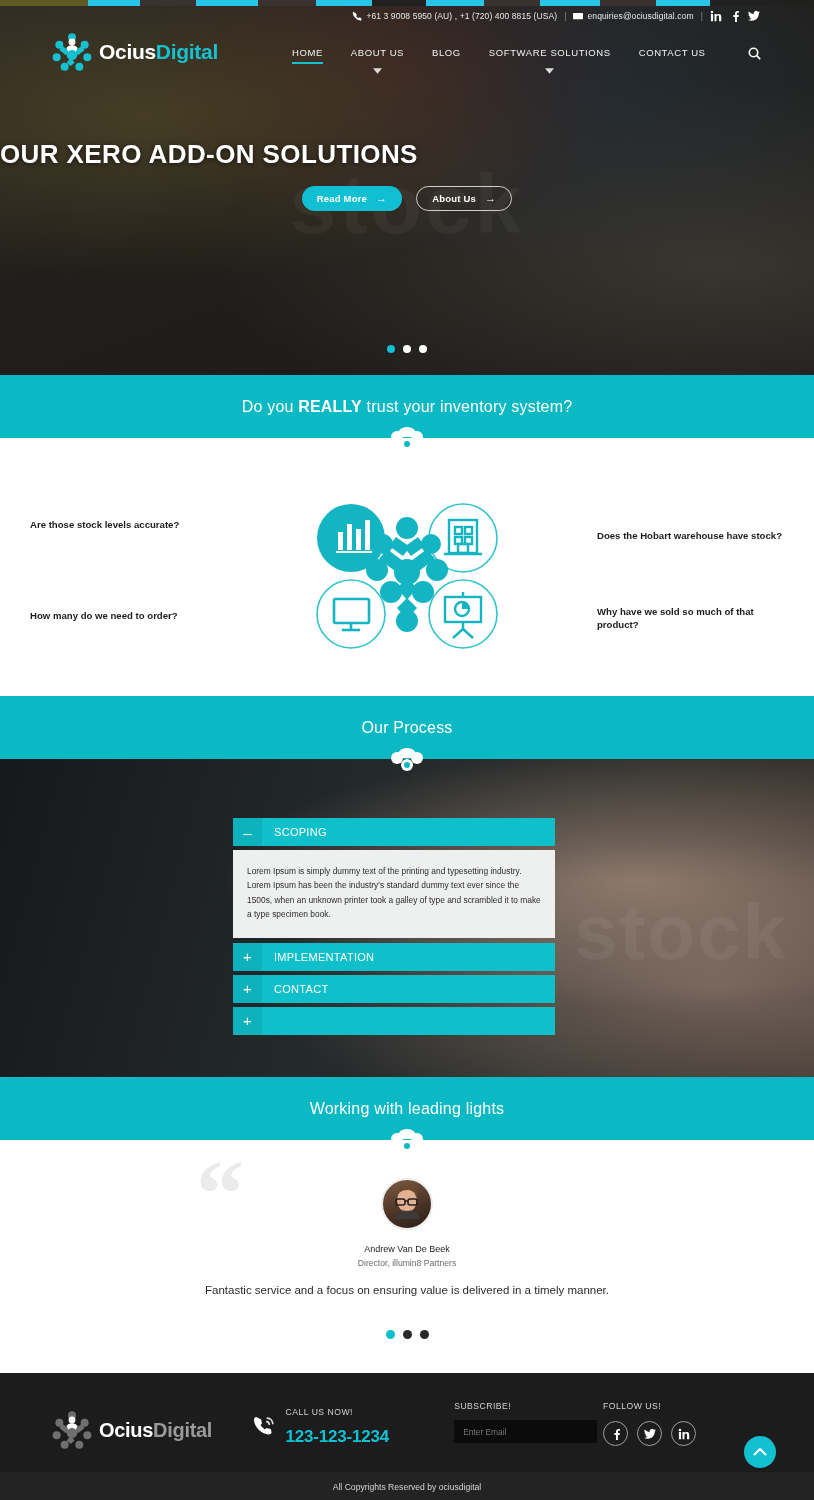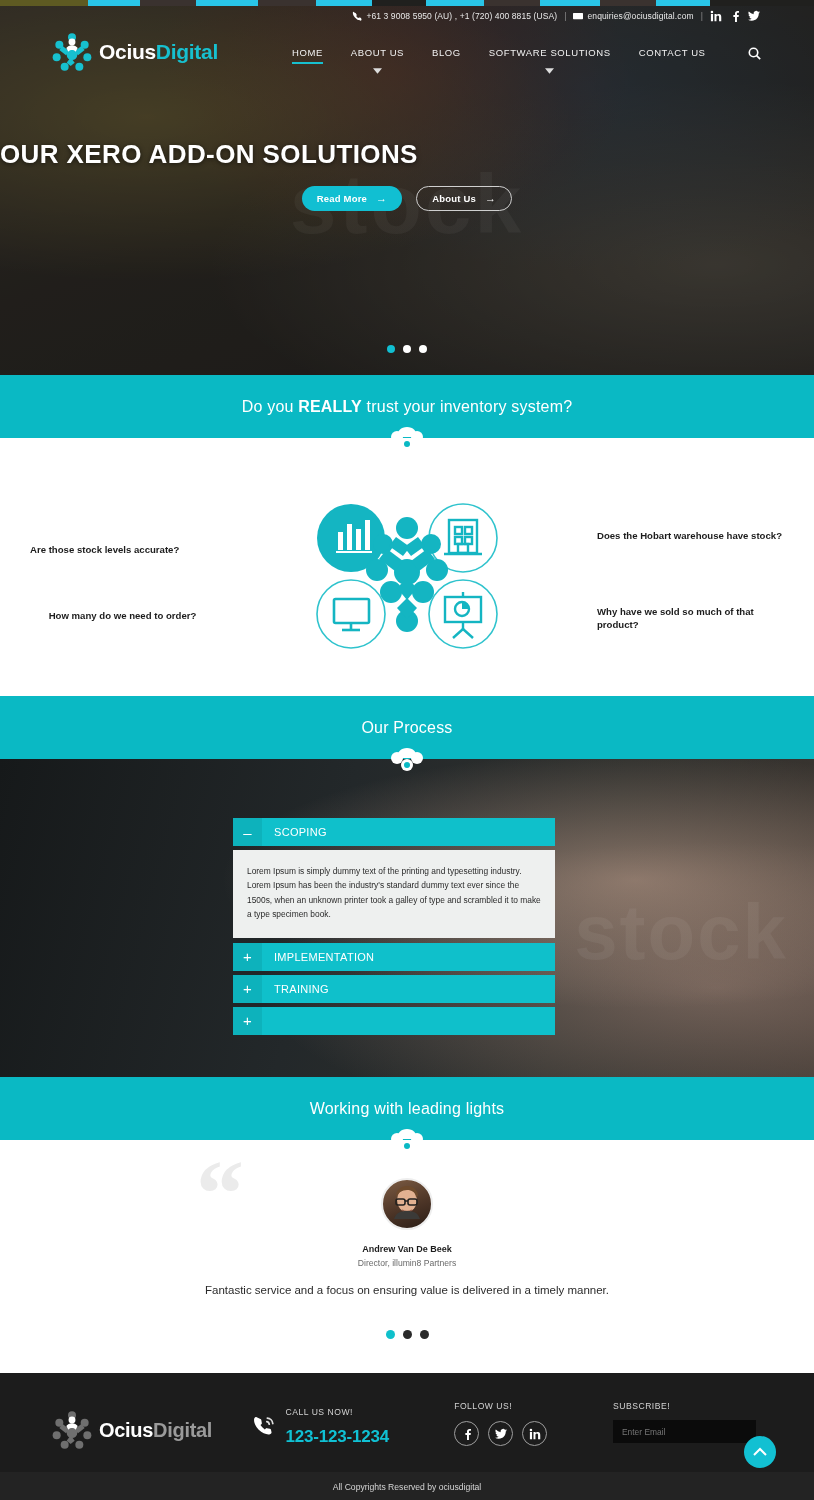--- a/index.html
+++ b/index.html
@@ -108,22 +108,22 @@
     width:36px; height:26px; z-index:3;
   }
 
   
   .qsection { background:#fff; padding:58px 0 40px; }
   .qgrid { position:relative; width:690px; margin:0 auto; height:160px; }
   .qtext {
     position:absolute; width:185px; font-size:9.6px; font-weight:700;
     color:#1c1c1c; line-height:1.4;
   }
-  .q-tl { left:-32px; top:47px; text-align:left; }
-  .q-bl { left:-32px; top:113px; text-align:center; }
+  .q-tl { left:-32px; top:22px; text-align:left; }
+  .q-bl { left:-32px; top:113px; text-align:left; }
   .q-tr { right:-30px; top:33px; text-align:left; }
   .q-br { right:-30px; top:109px; text-align:left; }
   .qgraphic { position:absolute; left:50%; transform:translateX(-50%); top:0; width:196px; height:160px; }
 
   
   .proc-hero {
     position:relative; height:318px; overflow:hidden;
     background:
       radial-gradient(ellipse at 78% 38%, rgba(205,170,150,.55), transparent 46%),
       radial-gradient(ellipse at 88% 72%, rgba(190,155,140,.45), transparent 45%),
@@ -153,21 +153,21 @@
   .quote-mark {
     position:absolute; left:196px; top:20px; font-size:96px; line-height:.7;
     color:#ebebeb; font-family:"Liberation Serif", serif; font-weight:700; user-select:none;
   }
   .avatar {
     width:52px; height:52px; border-radius:50%; margin:0 auto;
     border:2px solid #eee; overflow:hidden; position:relative;
     background:linear-gradient(160deg,#7d5c43 0%,#4d3527 55%,#2a1d16 100%);
   }
   .avatar .face { position:absolute; left:50%; top:46%; transform:translate(-50%,-50%); width:30px; height:34px; }
-  .t-name { text-align:center; margin-top:14px; font-size:9px; font-weight:700; color:#1d1d1d; }
+  .t-name { text-align:center; margin-top:14px; font-size:9px; font-weight:400; color:#1d1d1d; }
   .t-role { text-align:center; margin-top:4px; font-size:8.6px; color:#6a6a6a; }
   .t-quote { text-align:center; margin-top:16px; font-size:11.5px; color:#2b2b2b; }
   .t-dots { margin-top:34px; display:flex; justify-content:center; gap:8px; }
   .tdot { width:9px; height:9px; border-radius:50%; background:#2a2a2a; cursor:pointer; }
   .tdot.on { background:#0fc0cb; }
 
   
   .footer { background:#1c1c1c; position:relative; padding:28px 0 22px; }
   .frow { display:flex; align-items:flex-start; padding:0 52px; position:relative; }
   .fcol { }
@@ -462,21 +462,21 @@
     </div>
     <div class="acc-body">Lorem Ipsum is simply dummy text of the printing and typesetting industry. Lorem Ipsum has been the industry's standard dummy text ever since the 1500s, when an unknown printer took a galley of type and scrambled it to make a type specimen book.</div>
 
     <div class="acc-head">
       <span class="acc-sign">+</span>
       <span class="acc-label">IMPLEMENTATION</span>
     </div>
 
     <div class="acc-head">
       <span class="acc-sign">+</span>
-      <span class="acc-label">TRAINING</span>
+      <span class="acc-label">CONTACT</span>
     </div>
 
     <div class="acc-head">
       <span class="acc-sign">+</span>
     </div>
   </div>
 </section>
 
 <section class="band">
   <div class="band-title">Working with leading lights</div>
@@ -546,20 +546,25 @@
         <svg viewBox="0 0 24 24">
             <path d="M5 2a2 2 0 00-1.9 1.4C2.4 6 3.8 10.6 7.4 14.2s8.2 5 10.8 4.3A2 2 0 0019.6 16l-.5-2a1.2 1.2 0 00-1-.9l-2.8-.5a1.2 1.2 0 00-1.1.4l-.9.9a12 12 0 01-4.2-4.2l.9-.9a1.2 1.2 0 00.4-1.1L9.9 4.9a1.2 1.2 0 00-.9-1z"></path>
             <path d="M15.5 2.2a.9.9 0 000 1.7 5 5 0 014.6 4.6.9.9 0 001.7 0 6.7 6.7 0 00-6.3-6.3z" opacity=".85"></path>
             <path d="M15 5.6a.9.9 0 000 1.7 2.2 2.2 0 011.7 1.7.9.9 0 001.7 0A3.9 3.9 0 0015 5.6z" opacity=".85"></path>
           </svg>
       </span>
       <div>
         <div class="f-lbl">CALL US NOW!</div>
         <div class="f-num">123-123-1234</div>
       </div>
+    </div>
+
+    <div class="fcol fcol-sub">
+      <div class="f-lbl">SUBSCRIBE!</div>
+      <input class="sub-input" type="text" placeholder="Enter Email" style="">
     </div>
 
     <div class="fcol fcol-follow">
       <div class="f-lbl">FOLLOW US!</div>
       <div class="soc-row">
         <span class="soc">
           <svg viewBox="0 0 16 16">
               <path d="M10.6 16V9.3h2.2l.34-2.6h-2.5V5c0-.75.2-1.26 1.3-1.26h1.37V1.4A18 18 0 0011.3 1.3C9.35 1.3 8 2.5 8 4.7v2H5.8v2.6H8V16z"></path>
             </svg>
         </span>
@@ -569,25 +574,20 @@
             </svg>
         </span>
         <span class="soc">
           <svg viewBox="0 0 16 16">
               <path d="M1.2 5.4h2.9V15H1.2zM2.6 1a1.7 1.7 0 110 3.4A1.7 1.7 0 012.6 1zM6 5.4h2.8v1.3h.04a3.1 3.1 0 012.8-1.5C14.6 5.2 15 7 15 9.5V15h-2.9v-4.9c0-1.2 0-2.7-1.6-2.7s-1.9 1.3-1.9 2.6V15H6z"></path>
             </svg>
         </span>
       </div>
     </div>
 
-    <div class="fcol fcol-sub">
-      <div class="f-lbl">SUBSCRIBE!</div>
-      <input class="sub-input" type="text" placeholder="Enter Email" style="">
-    </div>
-
     <div class="totop">
       <svg viewBox="0 0 14 11">
           <polyline points="1,8 7,2 13,8"></polyline>
         </svg>
     </div>
   </div>
 </footer>
 <div class="copy">All Copyrights Reserved by ociusdigital</div>
 
 </body></html>

